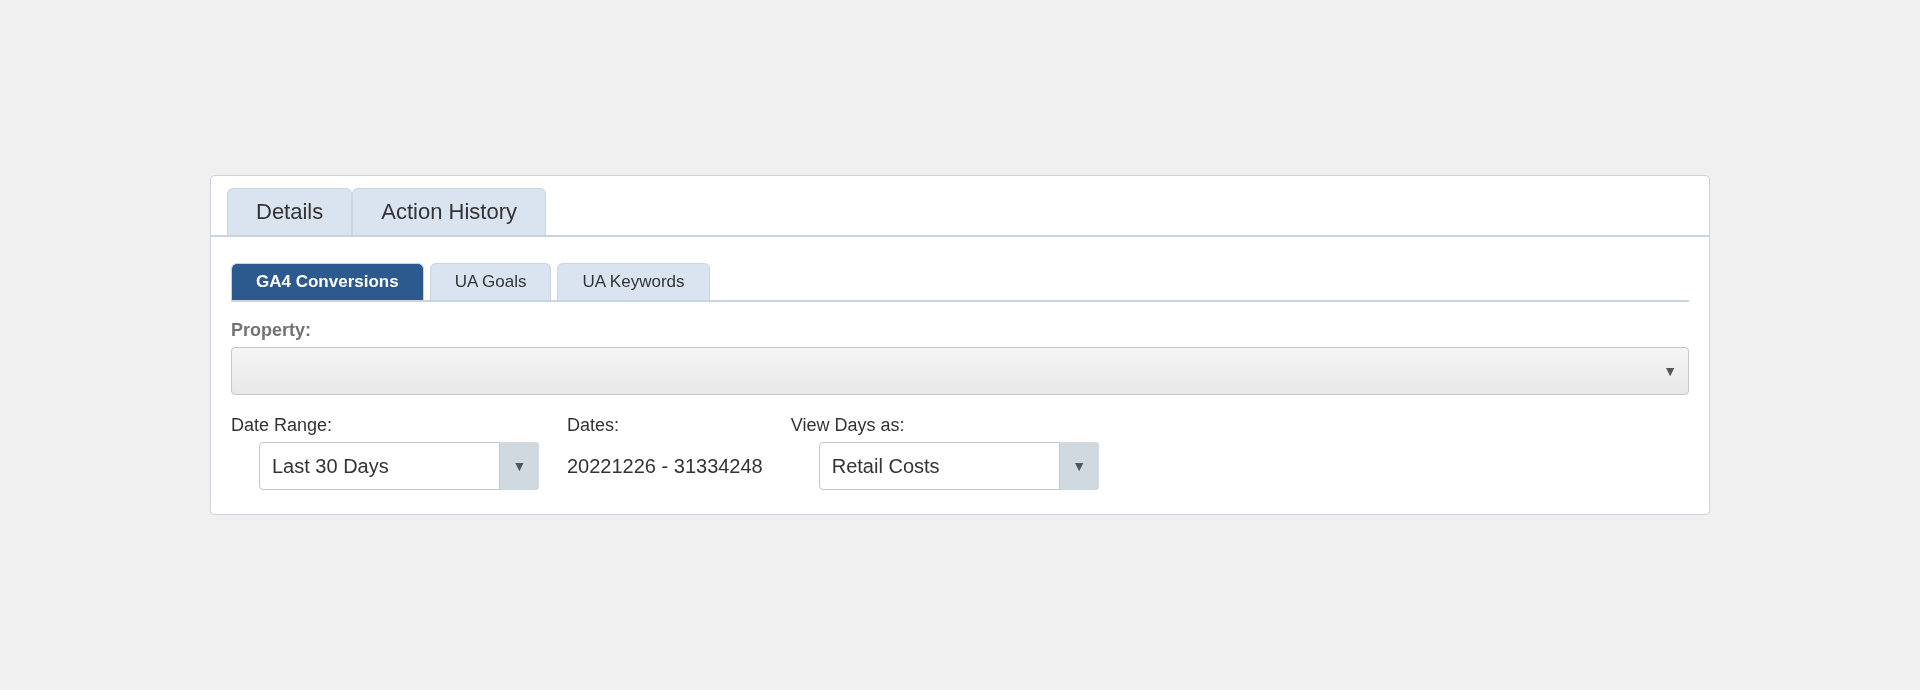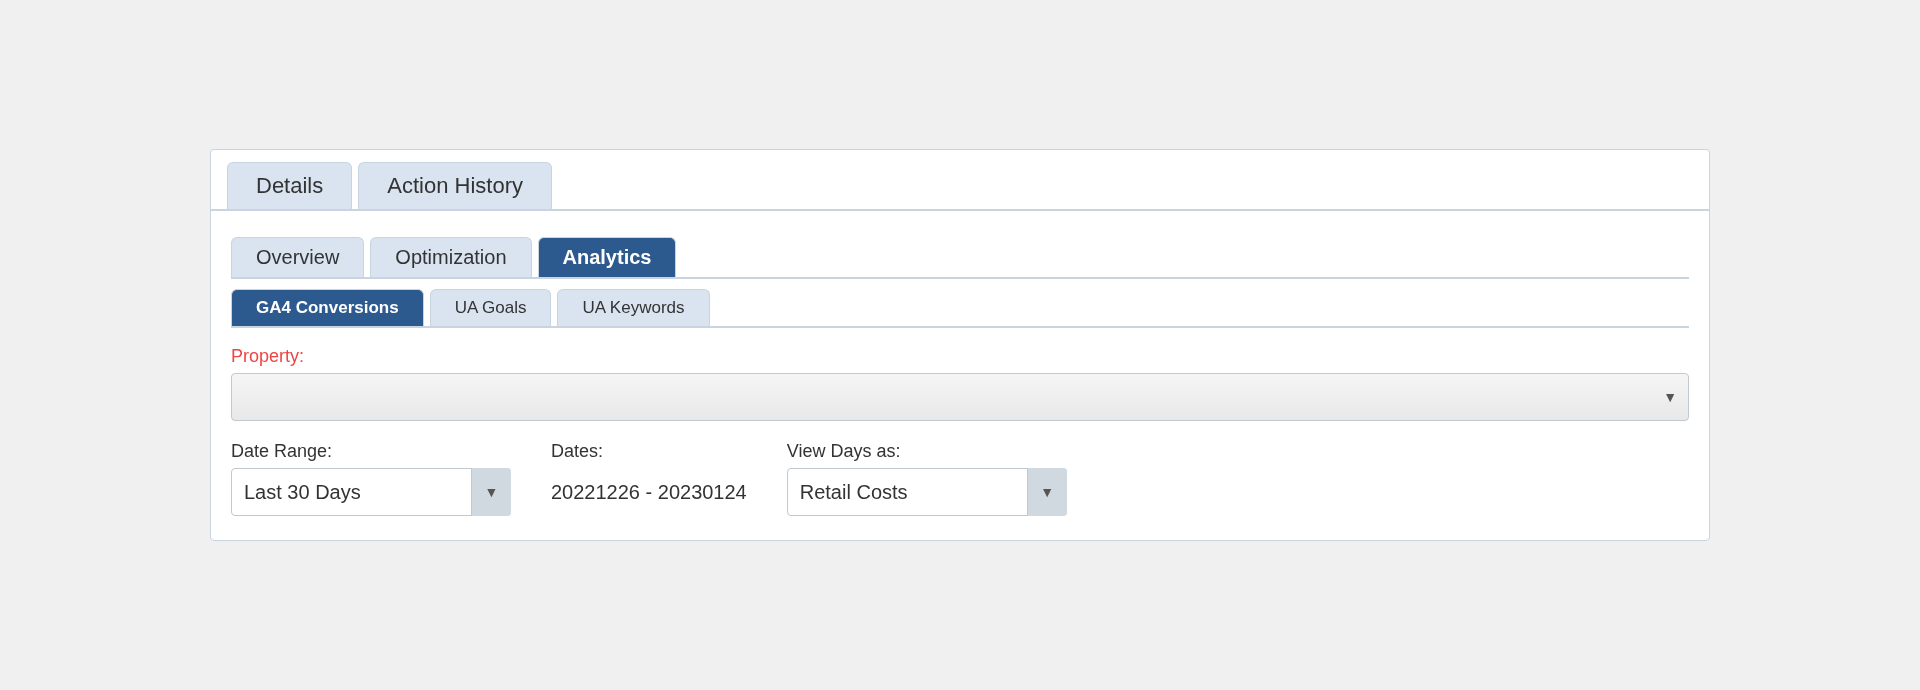--- a/index.html
+++ b/index.html
@@ -27,21 +27,20 @@
       padding: 0;
     }
 
     
     .tab-row {
       display: flex;
       flex-direction: row;
       align-items: flex-end;
       padding: 12px 16px 0 16px;
       border-bottom: 2px solid #c8d4e0;
-      gap: 6px;
     }
 
     .tab {
       display: inline-flex;
       align-items: center;
       justify-content: center;
       padding: 10px 28px;
       border-radius: 6px 6px 0 0;
       cursor: pointer;
       font-size: 22px;
@@ -128,23 +127,23 @@
       font-weight: 600;
     }
 
     
     .form-section {
       padding: 18px 0 0 0;
     }
 
     .property-label {
       font-size: 18px;
-      color: #ef4444;
+      color: #737373;
       margin-bottom: 6px;
-      font-weight: 400;
+      font-weight: 700;
     }
 
     .property-select-wrapper {
       position: relative;
       width: 100%;
       margin-bottom: 20px;
     }
 
     .property-select {
       width: 100%;
@@ -167,21 +166,21 @@
       transform: translateY(-50%);
       pointer-events: none;
       font-size: 14px;
       color: #555;
     }
 
     .controls-row {
       display: flex;
       flex-direction: row;
       align-items: flex-end;
-      gap: 40px;
+      gap: 28px;
     }
 
     .control-group {
       display: flex;
       flex-direction: column;
       gap: 6px;
     }
 
     .control-label {
       font-size: 18px;
@@ -200,20 +199,21 @@
       border: 1px solid #c0c8d0;
       border-radius: 4px;
       padding: 0 44px 0 12px;
       font-size: 20px;
       appearance: none;
       -webkit-appearance: none;
       background: #ffffff;
       cursor: pointer;
       color: #333;
       min-width: 280px;
+      margin-left: 28px;
     }
 
     .control-select-arrow {
       position: absolute;
       right: 0;
       top: 0;
       bottom: 0;
       width: 40px;
       display: flex;
       align-items: center;
@@ -244,31 +244,20 @@
     <div class="tab">
       <span>Details</span>
     </div>
     <div class="tab">
       <span>Action History</span>
     </div>
   </div>
 
   <div class="content-area">
 
-    <div class="sub-tab-row">
-      <div class="sub-tab">
-        <span>Overview</span>
-      </div>
-      <div class="sub-tab">
-        <span>Optimization</span>
-      </div>
-      <div class="sub-tab active">
-        <span>Analytics</span>
-      </div>
-    </div>
 
     <div class="sub2-tab-row">
       <div class="sub2-tab active">
         <span>GA4 Conversions</span>
       </div>
       <div class="sub2-tab">
         <span>UA Goals</span>
       </div>
       <div class="sub2-tab">
         <span>UA Keywords</span>
@@ -295,21 +284,21 @@
               <option value="last7">Last 7 Days</option>
               <option value="last90">Last 90 Days</option>
               <option value="custom">Custom</option>
             </select>
             <span class="control-select-arrow">▼</span>
           </div>
         </div>
 
         <div class="control-group">
           <span class="control-label">Dates:</span>
-          <div class="dates-value">20221226 - 20230124</div>
+          <div class="dates-value">20221226 - 31334248</div>
         </div>
 
         <div class="control-group">
           <span class="control-label">View Days as:</span>
           <div class="control-select-wrapper">
             <select class="control-select">
               <option value="retail">Retail Costs</option>
               <option value="actual">Actual Costs</option>
             </select>
             <span class="control-select-arrow">▼</span>

